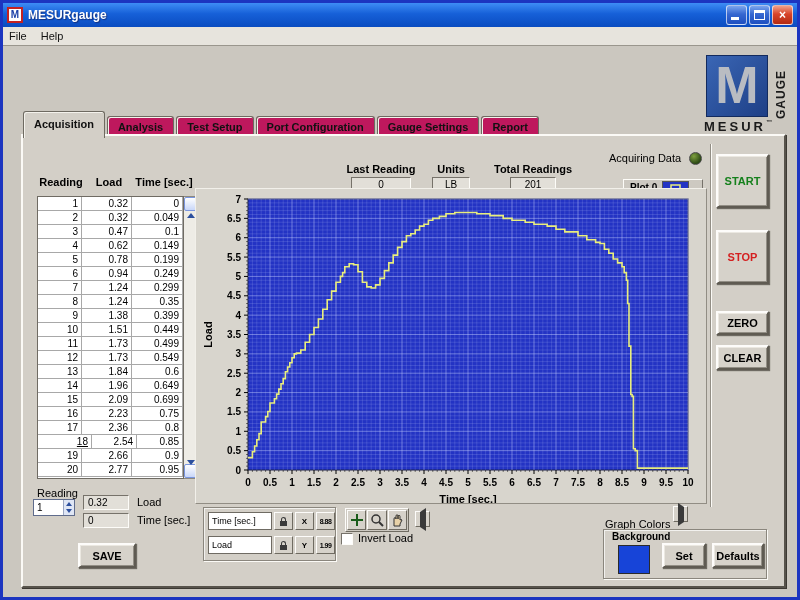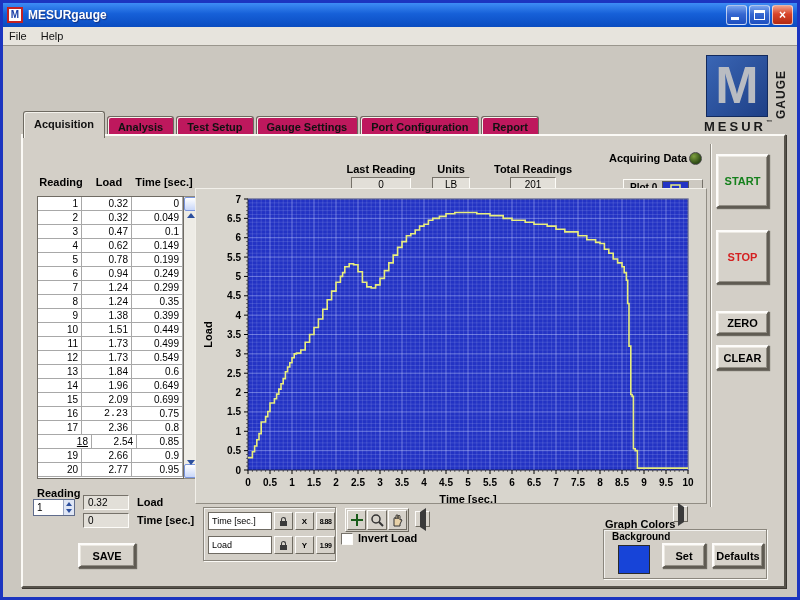--- a/index.html
+++ b/index.html
@@ -44,21 +44,21 @@
   .tabs { position:absolute; left:20px; top:65px; height:27px; display:flex; align-items:flex-end; }
   .tab { height:22px; padding:0 10px; font-size:11px; font-weight:bold; background:#be185d;
     border:1px solid #6e6a61; border-bottom:none; border-radius:3px 3px 0 0; margin-right:2px;
     line-height:21px; color:#111; box-shadow:inset 1px 1px 0 #f4f2ec; }
   .tab.selected { height:27px; background:#d3cfc7; line-height:25px; position:relative; z-index:5; }
 
   
   .tabpage { position:absolute; left:18px; top:88px; width:765px; height:454px; background:#d3cfc7;
     border:2px solid; border-color:#fbfaf6 #57534b #57534b #fbfaf6; box-shadow:1px 1px 0 #3c3933; }
 
-  .lbl { position:absolute; font-size:11px; font-weight:bold; color:#000; white-space:nowrap; }
+  .lbl { position:absolute; font-size:11px; font-weight:normal; color:#000; white-space:nowrap; }
   .inset { background:#e2dfd8; border:1px solid; border-color:#76726a #fdfcf8 #fdfcf8 #76726a;
     font-size:10px; color:#000; text-align:center; }
 
   
   .table-header { position:absolute; left:12px; top:40px; width:162px; display:flex; }
   .table-header span { font-size:11px; font-weight:bold; text-align:center; }
   .data-table { position:absolute; left:14px; top:60px; width:147px; height:283px;
     border:1px solid #6f6b63; background:#fff; }
   .t-row { display:flex; height:14px; }
   .t-cell { border-right:1px solid #a8a8a8; border-bottom:1px solid #a8a8a8; font-size:10px;
@@ -171,22 +171,22 @@
     <div class="logo">
       <div class="logo-m">M</div>
       <div class="logo-side">GAUGE</div>
       <div class="logo-bottom"><span>MESUR</span><span class="tm">™</span></div>
     </div>
 
     <div class="tabs" id="tabs">
         <div class="tab selected">Acquisition</div>
         <div class="tab">Analysis</div>
         <div class="tab">Test Setup</div>
+        <div class="tab">Port Configuration</div>
         <div class="tab">Gauge Settings</div>
-        <div class="tab">Port Configuration</div>
         <div class="tab">Report</div>
       </div>
 
     <div class="tabpage">
 
       <div class="table-header">
         <span style="width:52px">Reading</span>
         <span style="width:44px">Load</span>
         <span style="width:66px">Time [sec.]</span>
       </div>
@@ -261,21 +261,21 @@
             <div class="t-cell" style="width: 50px;">1.96</div>
             <div class="t-cell" style="width: 51px;">0.649</div>
           </div>
           <div class="t-row">
             <div class="t-cell" style="width: 44px;">15</div>
             <div class="t-cell" style="width: 50px;">2.09</div>
             <div class="t-cell" style="width: 51px;">0.699</div>
           </div>
           <div class="t-row">
             <div class="t-cell" style="width: 44px;">16</div>
-            <div class="t-cell" style="width: 50px; font-family: Liberation Mono, monospace;">2.23</div>
+            <div class="t-cell" style="width: 50px;">2.23</div>
             <div class="t-cell" style="width: 51px;">0.75</div>
           </div>
           <div class="t-row">
             <div class="t-cell" style="width: 44px;">17</div>
             <div class="t-cell" style="width: 50px;">2.36</div>
             <div class="t-cell" style="width: 51px;">0.8</div>
           </div>
           <div class="t-row">
             <div class="t-cell" style="width: 60px; text-decoration: underline;">18</div>
             <div class="t-cell" style="width: 50px;">2.54</div>

